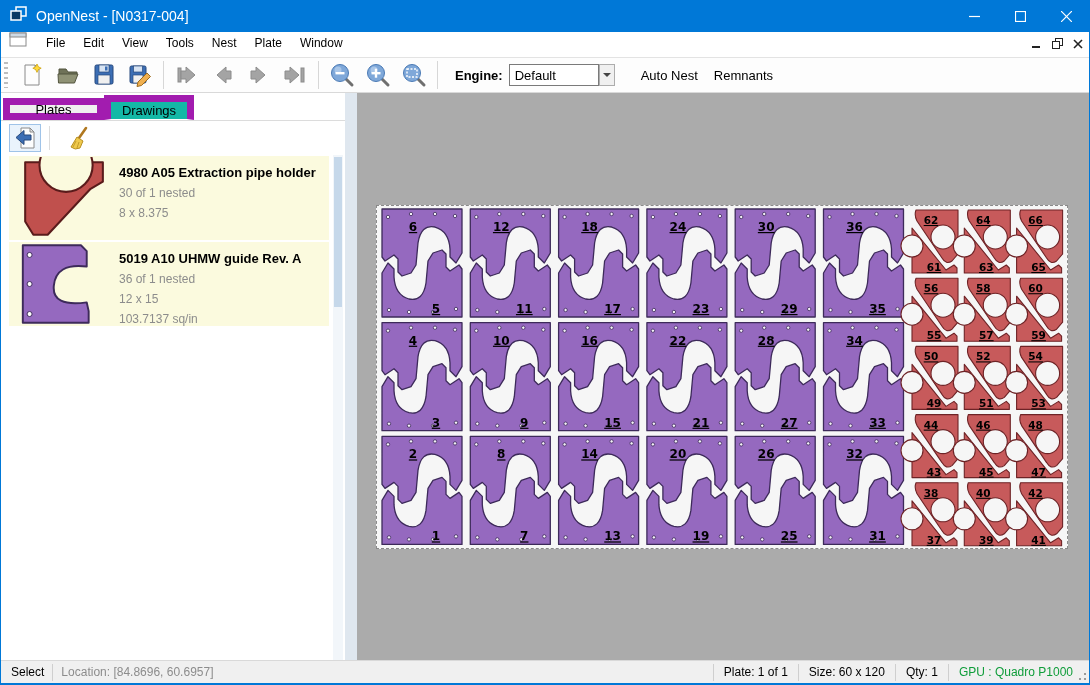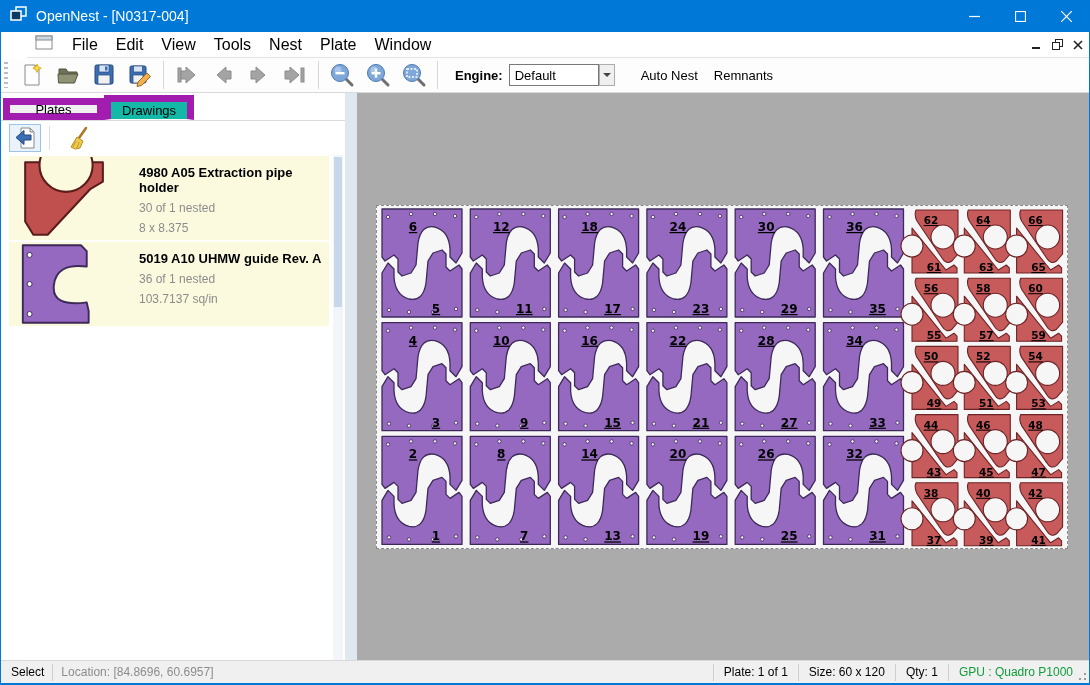--- a/index.html
+++ b/index.html
@@ -10,21 +10,21 @@
   
   .titlebar { position:absolute; left:0; top:0; right:0; height:32px; background:#0078d7;
               display:flex; align-items:center; color:#fff; }
   .titlebar .appicon { margin:0 8px 0 9px; }
   .titlebar .title { font-size:14px; }
   .wctrls { position:absolute; right:0; top:0; height:32px; display:flex; }
   .wctrl { width:46px; height:32px; display:flex; align-items:center; justify-content:center; }
 
   
   .menubar { position:absolute; left:0; top:32px; right:0; height:26px; background:#fff;
-             border-bottom:1px solid #e3e3e3; display:flex; align-items:center; font-size:16px;margin-left:26px; }
+             border-bottom:1px solid #e3e3e3; display:flex; align-items:flex-start; font-size:12px; }
   .mdiicon { margin:0 10px 0 8px; }
   .menuitem { padding:4px 9px; color:#000; cursor:default; }
   .mdictrls { position:absolute; right:6px; top:0; height:26px; display:flex; align-items:center; gap:10px; }
 
   
   .toolbar { position:absolute; left:0; top:58px; right:0; height:35px; background:#fdfdfd;
              border-bottom:1px solid #d9d9d9; display:flex; align-items:center; }
   .grip { width:4px; height:26px; margin:0 6px 0 3px;
           background:repeating-linear-gradient(#bdbdbd 0 2px, transparent 2px 5px); }
   .tbtn { width:36px; height:30px; display:flex; align-items:center; justify-content:center; }
@@ -46,21 +46,21 @@
          border:7px solid #a21caf; background:#f0f0f0; width:101px; }
   .tab.active { height:25px; background:#14b8a6; border-bottom:1px solid #fff; width:90px; }
   .sb-tools { position:absolute; left:0; top:27px; right:0; height:34px; background:#fff;
               border-top:1px solid #dcdcdc; display:flex; align-items:center; }
   .sb-btn { width:32px; height:28px; margin-left:8px; display:flex; align-items:center; justify-content:center; }
   .sb-btn.boxed { border:1px solid #9fc3e8; background:#eaf3fc; }
   .sb-sep { width:1px; height:24px; background:#dcdcdc; margin:0 4px 0 8px; }
   .dlist { position:absolute; left:0; top:62px; right:14px; bottom:0; background:#fff; overflow:hidden; }
   .ditem { margin:1px 2px 2px 8px; background:#fbfade; display:flex; padding:7px 6px; height:84px; }
   .ditem .thumb { width:96px; display:flex; align-items:center; justify-content:center; }
-  .ditem .meta { flex:1; padding-left:8px;margin-left:20px; }
+  .ditem .meta { flex:1; padding-left:8px; }
   .ditem .t { font-size:13px; font-weight:bold; color:#000; margin:2px 0 3px; }
   .ditem .d { font-size:12px; color:#8c8c8c; line-height:20px; }
   .sb-scroll { position:absolute; right:2px; top:62px; width:10px; bottom:0; background:#f2f6fa; }
   .sb-thumbbar { position:absolute; left:1px; right:1px; top:2px; height:150px; background:#c6d8ea; }
 
   
   .canvas { position:absolute; left:344px; top:93px; right:0; bottom:25px; background:#ababab;
             border-left:12px solid #dfe7ef; }
   .plate { position:absolute; left:19px; top:112px; width:692px; height:344px; background:#f6f6f6;
            border:1px dashed #8a8a8a; }
@@ -280,20 +280,21 @@
           <svg width="92" height="86" viewBox="0 0 95 88">
               <path d="M6,4 L66,4 L72,10 L72,26 Q40,22 38,46 Q36,68 72,63 L74,72 L74,84 L6,84 Z" fill="#9569bf" stroke="#3d2a5a" stroke-width="2" stroke-linejoin="round"></path>
               <circle cx="13" cy="14" r="2.6" fill="#fff" stroke="#3d2a5a"></circle>
               <circle cx="13" cy="44" r="2.6" fill="#fff" stroke="#3d2a5a"></circle>
               <circle cx="13" cy="75" r="2.6" fill="#fff" stroke="#3d2a5a"></circle>
             </svg>
         </div>
         <div class="meta">
           <div class="t">5019 A10 UHMW guide Rev. A</div>
           <div class="d">36 of 1 nested</div>
+          <div class="d">12 x 15</div>
           <div class="d">103.7137 sq/in</div>
         </div>
       </div>
     </div>
     <div class="sb-scroll">
         <div class="sb-thumbbar"></div>
       </div>
   </div>
 
   <div class="canvas">

